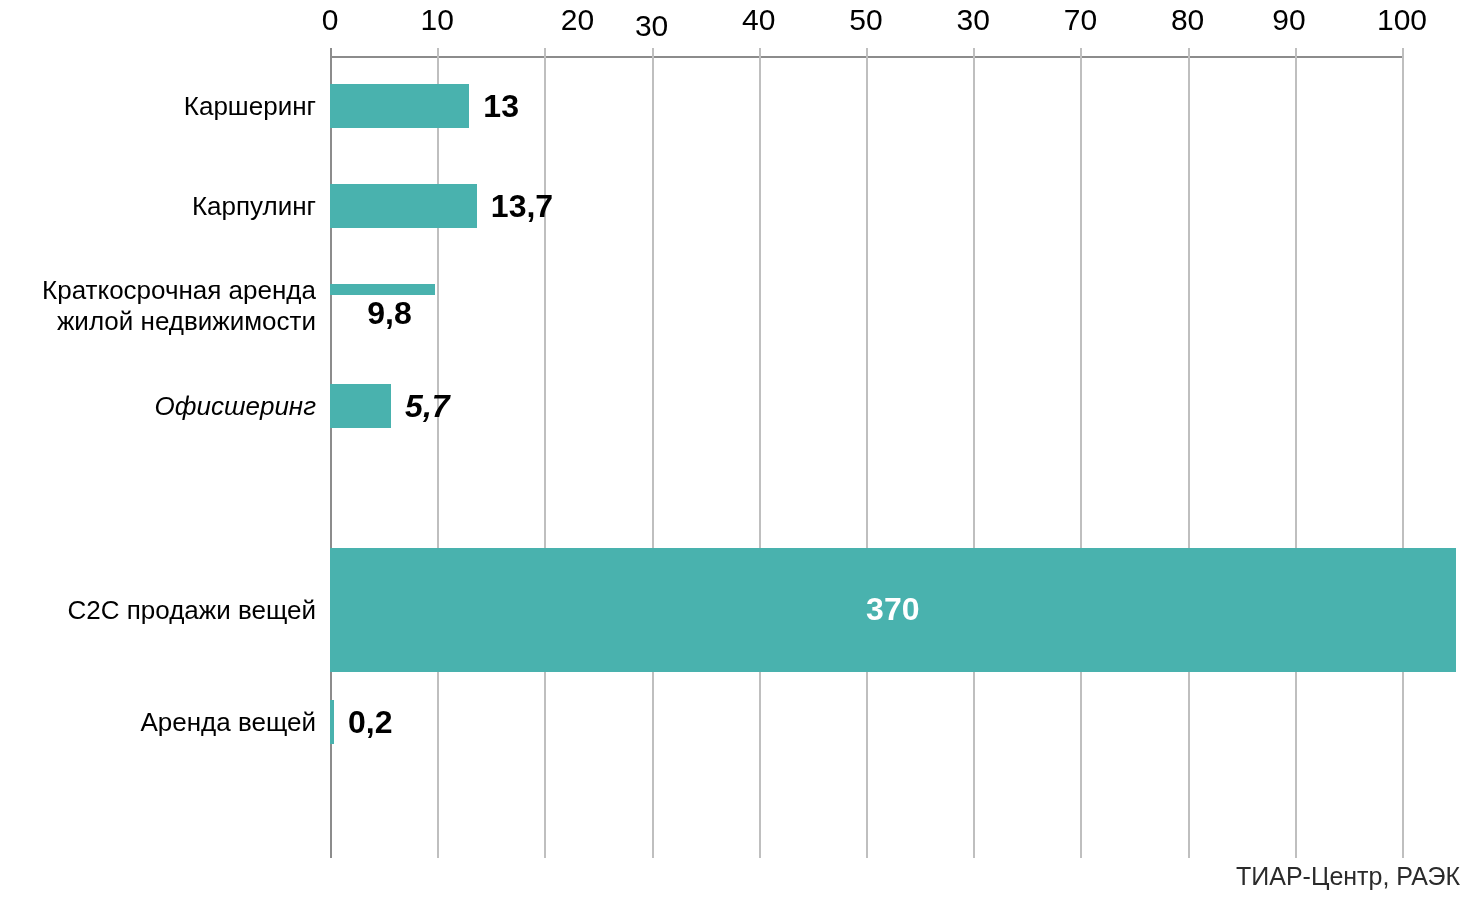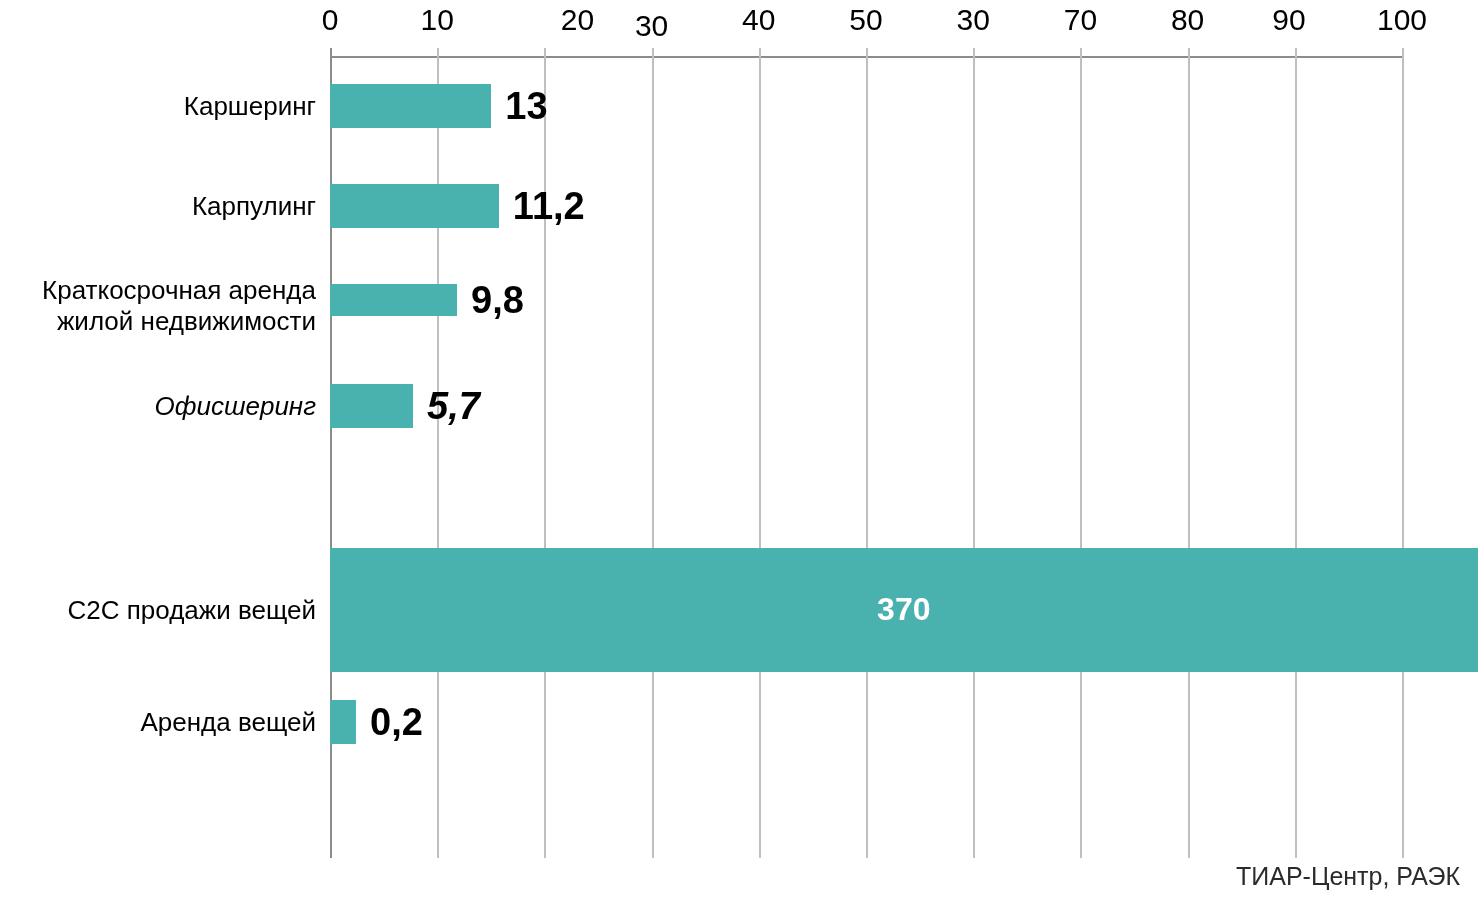--- a/index.html
+++ b/index.html
@@ -86,24 +86,23 @@
   }
   .bar-wrap {
     position: absolute;
     left: 330px;
     display: flex;
     align-items: center;
   }
   .bar {
     background: #49b2ae;
     height: 100%;
-    padding-left: 22px;
   }
   .bar-value {
-    font-size: 38px;
+    font-size: 32px;
     font-weight: bold;
     color: #000000;
     margin-left: 14px;
     white-space: nowrap;
   }
   .bar-value.inside {
     color: #ffffff;
     position: absolute;
     margin-left: 0;
     left: 0;
@@ -160,27 +159,27 @@
         <div class="cat-label">Каршеринг</div>
         <div class="bar-wrap" style="height: 44px; top: 28px;">
           <div class="bar" style="width: 139.36px; background: rgb(73, 178, 174); position: relative;"></div>
           <div class="bar-value">13</div>
         </div>
       </div>
       <div class="row" style="top: 100px; height: 100px;">
         <div class="cat-label">Карпулинг</div>
         <div class="bar-wrap" style="height: 44px; top: 28px;">
           <div class="bar" style="width: 146.864px; background: rgb(73, 178, 174); position: relative;"></div>
-          <div class="bar-value">11,2</div>
+          <div class="bar-value">13,7</div>
         </div>
       </div>
       <div class="row" style="top: 200px; height: 100px;">
         <div class="cat-label">Краткосрочная аренда
 жилой недвижимости</div>
-        <div class="bar-wrap" style="height: 32px; top: 28px;">
+        <div class="bar-wrap" style="height: 48px; top: 28px; flex-direction: column;">
           <div class="bar" style="width: 105.056px; background: rgb(73, 178, 174); position: relative;"></div>
           <div class="bar-value">9,8</div>
         </div>
       </div>
       <div class="row" style="top: 300px; height: 100px; font-style: italic;">
         <div class="cat-label">Офисшеринг</div>
         <div class="bar-wrap" style="height: 44px; top: 28px;">
           <div class="bar" style="width: 61.104px; background: rgb(73, 178, 174); position: relative;"></div>
           <div class="bar-value">5,7</div>
         </div>

